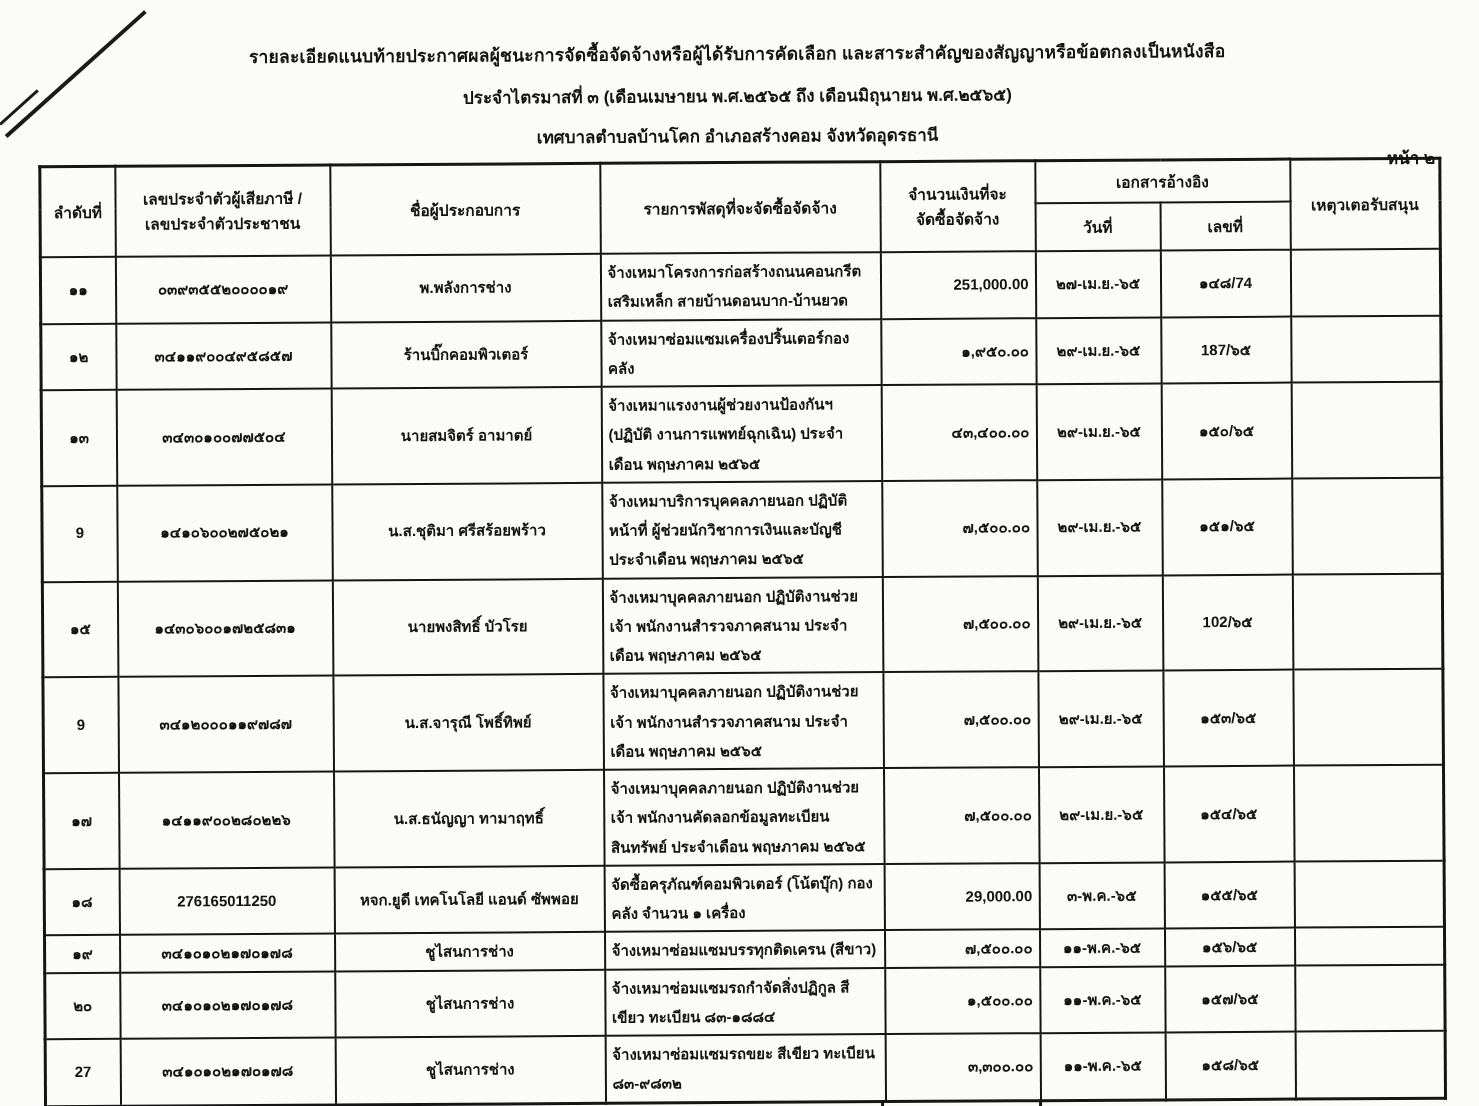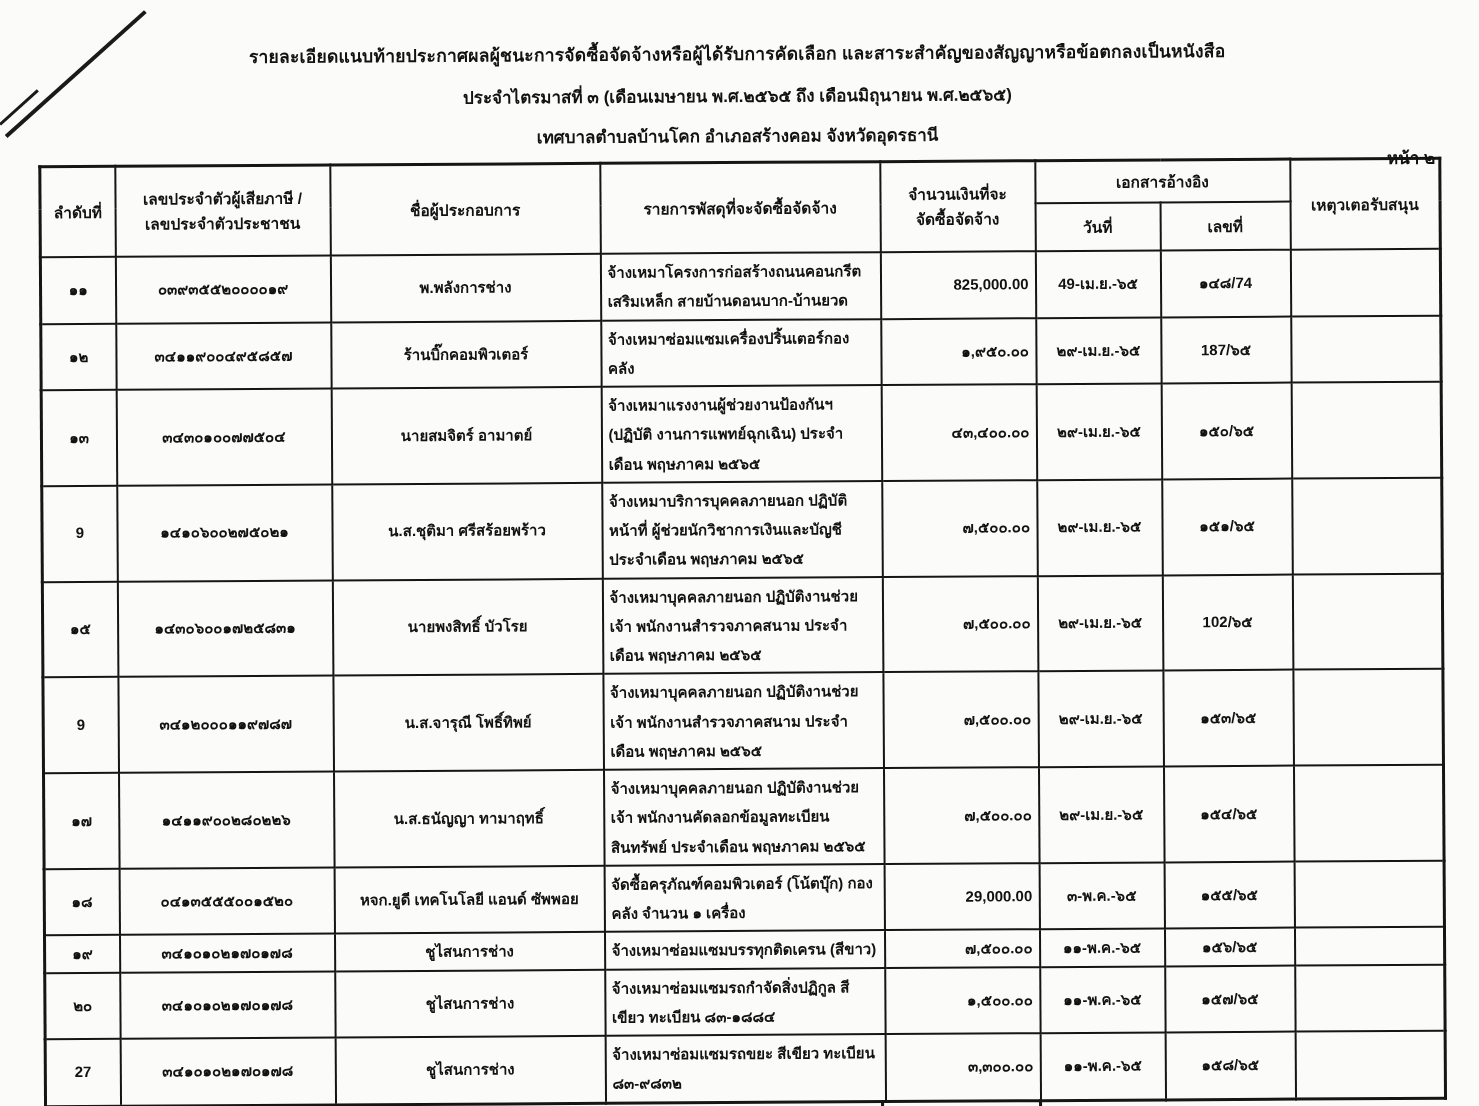--- a/index.html
+++ b/index.html
@@ -145,22 +145,22 @@
           <th>วันที่</th>
           <th>เลขที่</th>
         </tr>
       </thead>
       <tbody>
           <tr>
     <td class="cell-seq">๑๑</td>
     <td class="cell-taxid">๐๓๙๓๕๕๒๐๐๐๐๑๙</td>
     <td class="cell-vendor">พ.พลังการช่าง</td>
     <td class="cell-item">จ้างเหมาโครงการก่อสร้างถนนคอนกรีต เสริมเหล็ก สายบ้านดอนบาก-บ้านยวด</td>
-    <td class="cell-amount">825,000.00</td>
-    <td class="cell-date">49-เม.ย.-๖๕</td>
+    <td class="cell-amount">251,000.00</td>
+    <td class="cell-date">๒๗-เม.ย.-๖๕</td>
     <td class="cell-no">๑๔๘/74</td>
     <td class="cell-reason"></td>
   </tr>
           <tr>
     <td class="cell-seq">๑๒</td>
     <td class="cell-taxid">๓๔๑๑๙๐๐๔๙๕๘๕๗</td>
     <td class="cell-vendor">ร้านบิ๊กคอมพิวเตอร์</td>
     <td class="cell-item">จ้างเหมาซ่อมแซมเครื่องปริ้นเตอร์กองคลัง</td>
     <td class="cell-amount">๑,๙๕๐.๐๐</td>
     <td class="cell-date">๒๙-เม.ย.-๖๕</td>
@@ -212,21 +212,21 @@
     <td class="cell-taxid">๑๔๑๑๙๐๐๒๘๐๒๒๖</td>
     <td class="cell-vendor">น.ส.ธนัญญา ทามาฤทธิ์</td>
     <td class="cell-item">จ้างเหมาบุคคลภายนอก ปฏิบัติงานช่วยเจ้า พนักงานคัดลอกข้อมูลทะเบียนสินทรัพย์ ประจำเดือน พฤษภาคม ๒๕๖๕</td>
     <td class="cell-amount">๗,๕๐๐.๐๐</td>
     <td class="cell-date">๒๙-เม.ย.-๖๕</td>
     <td class="cell-no">๑๕๔/๖๕</td>
     <td class="cell-reason"></td>
   </tr>
           <tr>
     <td class="cell-seq">๑๘</td>
-    <td class="cell-taxid">๐๔๑๓๕๕๕๐๐๑๕๒๐</td>
+    <td class="cell-taxid">276165011250</td>
     <td class="cell-vendor">หจก.ยูดี เทคโนโลยี แอนด์ ซัพพอย</td>
     <td class="cell-item">จัดซื้อครุภัณฑ์คอมพิวเตอร์ (โน้ตบุ๊ก) กอง คลัง จำนวน ๑ เครื่อง</td>
     <td class="cell-amount">29,000.00</td>
     <td class="cell-date">๓-พ.ค.-๖๕</td>
     <td class="cell-no">๑๕๕/๖๕</td>
     <td class="cell-reason"></td>
   </tr>
           <tr>
     <td class="cell-seq">๑๙</td>
     <td class="cell-taxid">๓๔๑๐๑๐๒๑๗๐๑๗๘</td>

